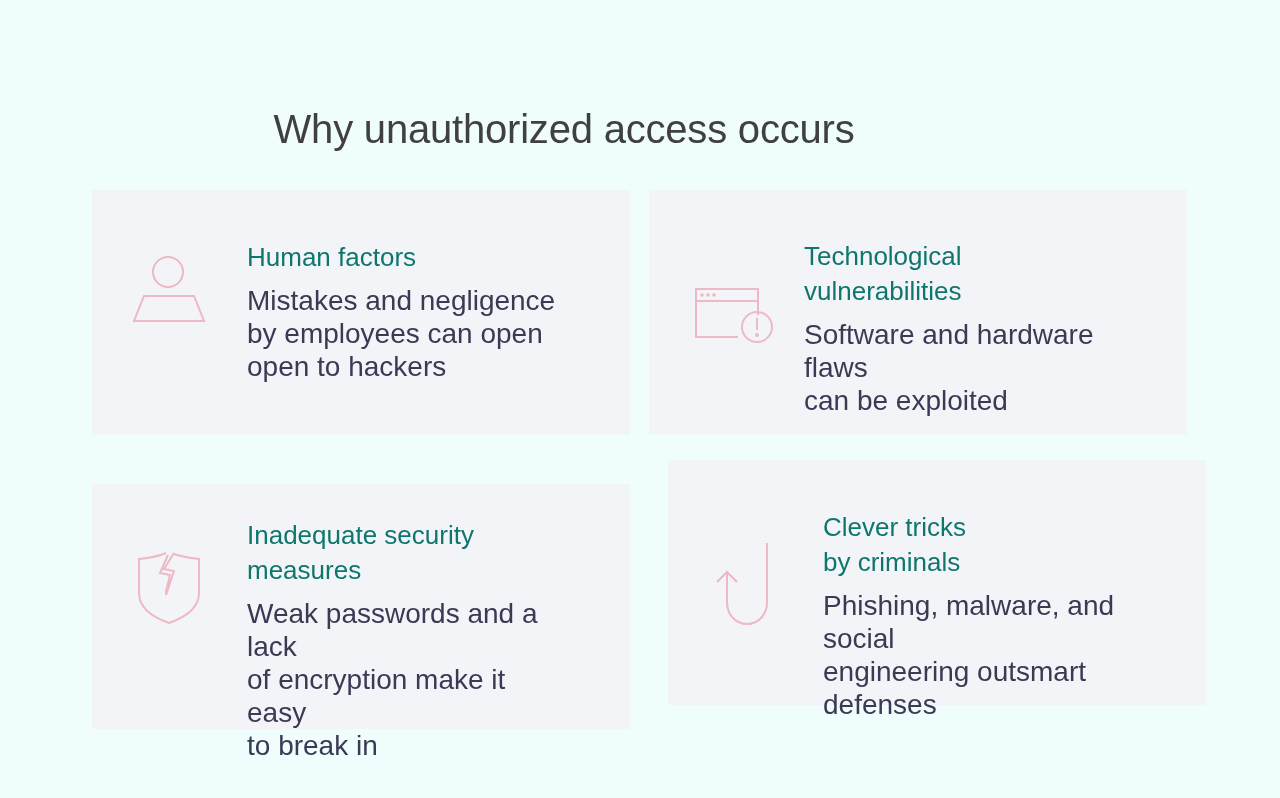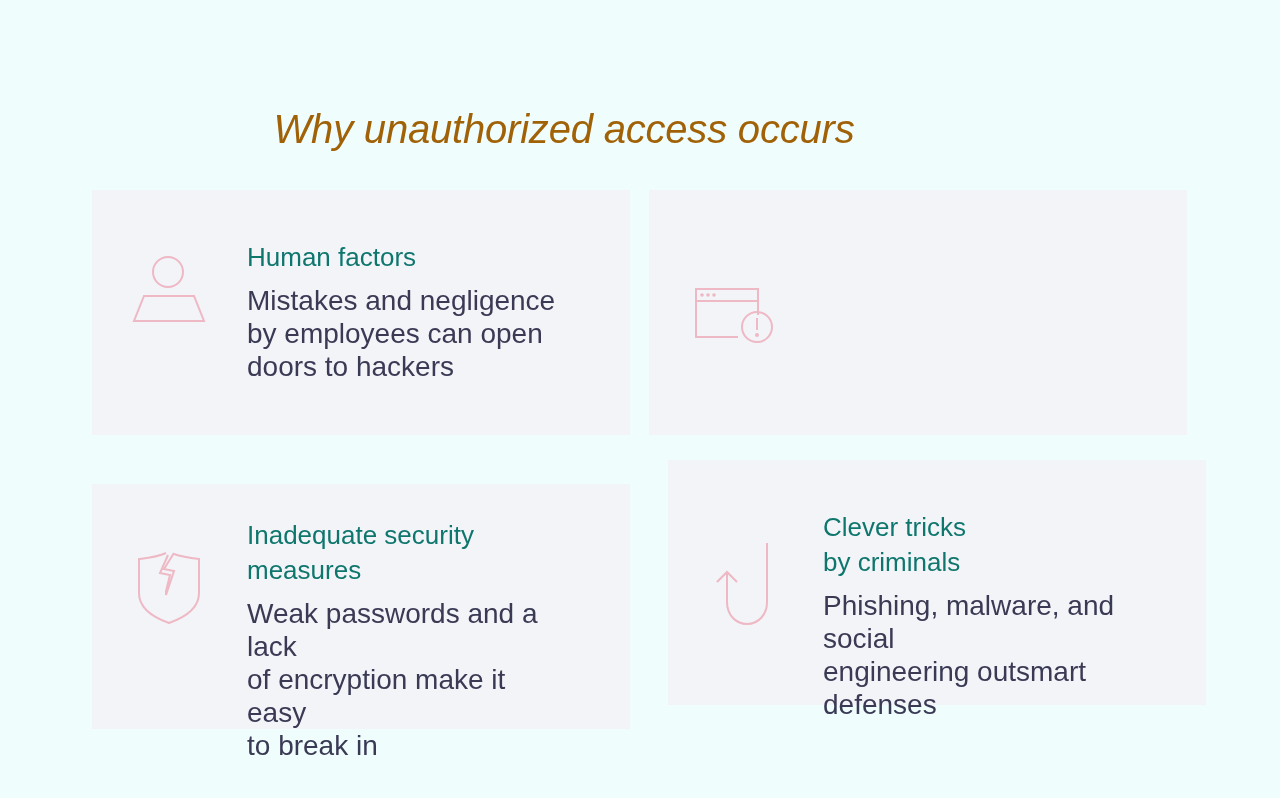--- a/index.html
+++ b/index.html
@@ -6,23 +6,22 @@
   body {
     width: 1280px; height: 798px;
     background: #effdfd;
     font-family: "Liberation Sans", sans-serif;
     position: relative;
     overflow: hidden;
   }
   .title {
     position: absolute; left: 0; top: 80px; width: 1128px;
     text-align: center;
-    font-size: 40px; font-weight: 500; color: #a16207;
+    font-size: 40px; font-weight: 500; color: #404040;
     letter-spacing: -0.2px;
-    font-style: italic;
   }
   .card {
     position: absolute;
     background: #f2f4f8;
     width: 538px; height: 245px;
   }
   .c1 { left: 92px; top: 190px; }
   .c2 { left: 649px; top: 190px; }
   .c3 { left: 92px; top: 484px; }
   .c4 { left: 668px; top: 460px; }
@@ -50,37 +49,47 @@
       <polygon points="12,41 62,41 72,66 2,66"></polygon>
     </svg>
   </div>
   <div class="text" style="top:50px;">
     <p class="card-title">
       <span>Human factors</span>
     </p>
     <p class="card-desc">
       <span>Mistakes and negligence</span><br>
       <span>by employees can open</span><br>
-      <span>doors to hackers</span>
+      <span>open to hackers</span>
     </p>
   </div>
 </div>
 
 <div class="card c2">
   <div class="icon" style="left:45px; top:95px;">
     <svg width="82" height="62" viewBox="0 0 82 62" fill="none" stroke="#eeb8c4" stroke-width="2">
       <polyline points="44,52 2,52 2,4 64,4 64,30"></polyline>
       <line x1="2" y1="16" x2="64" y2="16"></line>
       <circle cx="8" cy="10" r="0.8" fill="#eeb8c4"></circle>
       <circle cx="14" cy="10" r="0.8" fill="#eeb8c4"></circle>
       <circle cx="20" cy="10" r="0.8" fill="#eeb8c4"></circle>
       <circle cx="63" cy="42" r="15"></circle>
       <line x1="63" y1="33" x2="63" y2="45"></line>
       <circle cx="63" cy="50" r="1" fill="#eeb8c4"></circle>
     </svg>
+  </div>
+  <div class="text" style="top:49px;">
+    <p class="card-title">
+      <span>Technological</span><br>
+      <span>vulnerabilities</span>
+    </p>
+    <p class="card-desc">
+      <span>Software and hardware flaws</span><br>
+      <span>can be exploited</span>
+    </p>
   </div>
 </div>
 
 <div class="card c3">
   <div class="icon" style="left:44px; top:65px;">
     <svg width="66" height="76" viewBox="0 0 66 76" fill="none" stroke="#eeb8c4" stroke-width="2">
       <path d="M30,4 C22,8 12,9 3,10 L3,44 C3,58 16,68 33,74 C50,68 63,58 63,44 L63,10 C54,9 46,8 38,5"></path>
       <polyline points="38,4 28,20 38,22 30,46 30,42 34,26 24,24 32,6"></polyline>
     </svg>
   </div>

